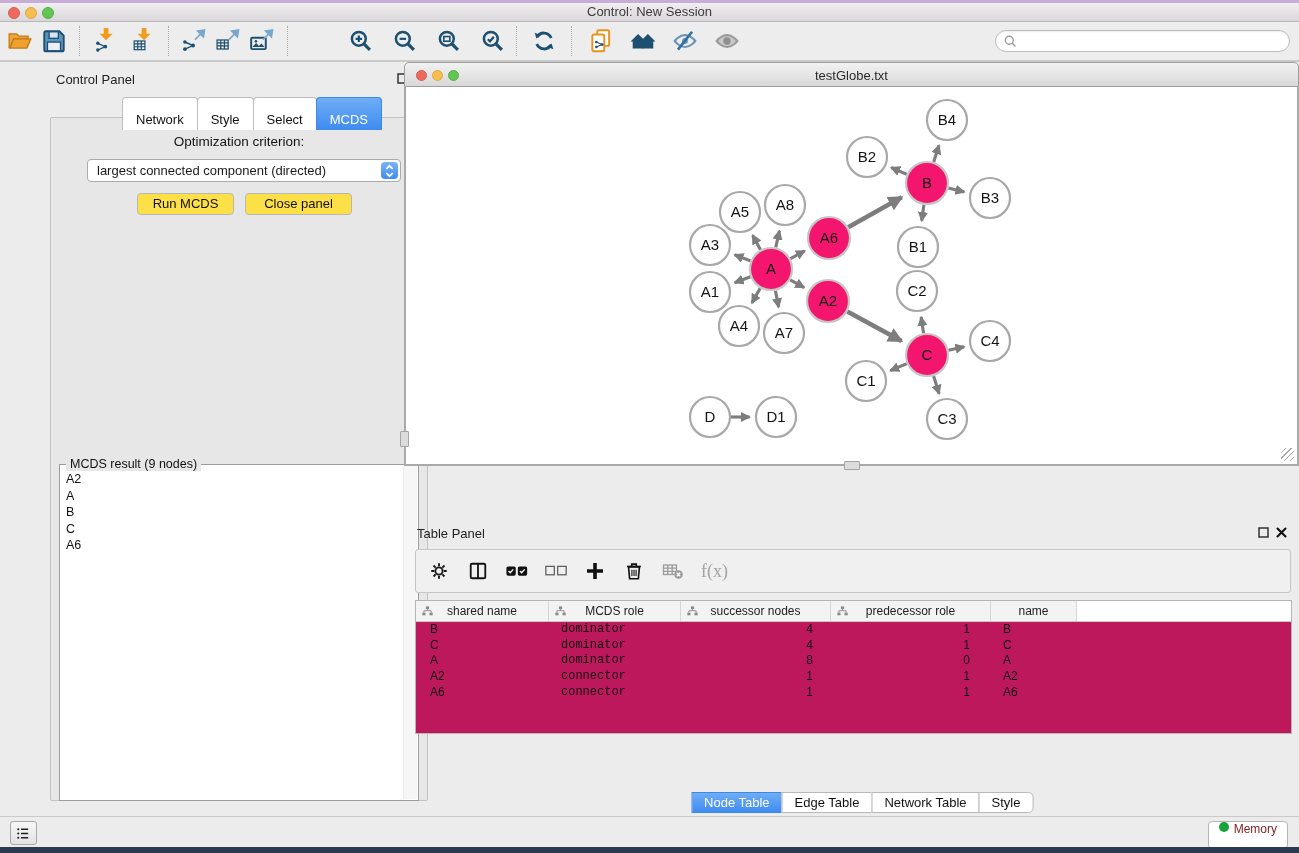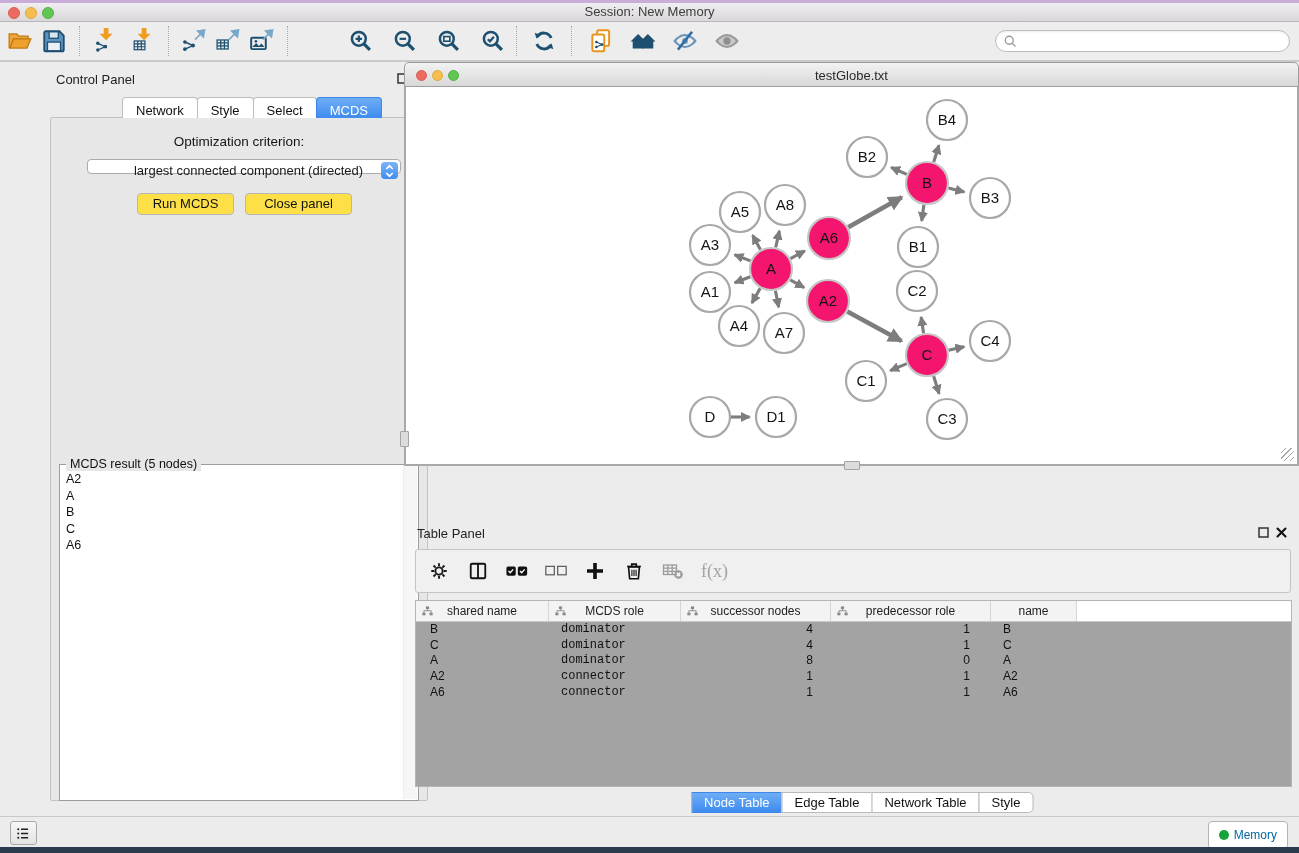--- a/index.html
+++ b/index.html
@@ -24,28 +24,28 @@
   .searchbox { margin-left:auto; margin-right:9px; width:295px; height:22px; background:#fff;
     border:1px solid #bdbdbd; border-radius:11px; display:flex; align-items:center; padding-left:7px;
     box-shadow:inset 0 1px 2px rgba(0,0,0,.07); }
   .searchbox input { border:none; outline:none; background:transparent; flex:1; font-size:12px; height:18px; font-family:"Liberation Sans",sans-serif; }
 
   
   .control-panel { position:absolute; left:0; top:64px; width:390px; height:748px;margin-left:44px; }
   .cp-title { position:absolute; left:12px; top:8px; font-size:13px; color:#222; }
   .panel-btns { position:absolute; right:8px; top:9px; display:flex; gap:7px; align-items:center; }
   .cp-tabs { position:absolute; left:78px; top:33px; display:flex; height:21px; z-index:2; }
-  .cp-tab { height:21px; line-height:20px; padding:3px 13px; font-size:13px; background:#fff;
+  .cp-tab { height:33px; line-height:20px; padding:12px 13px; font-size:13px; background:#fff;
     border:1px solid #bdbdbd; border-bottom:none; border-radius:4px 4px 0 0; margin-right:-1px; color:#111; }
   .cp-tab.sel { background:linear-gradient(#6fadf5,#3e8cf0); color:#fff; border-color:#3e86e8; }
   .cp-inner { position:absolute; left:6px; top:53px; width:378px; height:684px; background:#e7e7e7;
     border:1px solid #c2c2c2; border-radius:2px; }
   .opt-label { position:absolute; left:0; right:0; top:16px; text-align:center; font-size:13.5px; color:#151515; }
-  .selectbox { position:absolute; left:36px; top:41px; width:314px; height:15px; background:#fff;
-    border:1px solid #ababab; border-radius:4px; font-size:13px; line-height:21px; padding-left:9px;text-align:center; }
+  .selectbox { position:absolute; left:36px; top:41px; width:314px; height:23px; background:#fff;
+    border:1px solid #ababab; border-radius:4px; font-size:13px; line-height:21px; padding-left:9px; }
   .stepper { position:absolute; right:2px; top:2px; width:17px; height:17px; border-radius:4px;
     background:linear-gradient(#7cb4f6,#3f8cf0); display:flex; align-items:center; justify-content:center; }
   .btn { position:absolute; height:22px; background:#fde047; border:1px solid #b7b7b7; border-radius:4px;
     font-size:13px; text-align:center; line-height:20px; color:#111; }
   .grpbox { position:absolute; left:8px; top:346px; width:360px; height:337px; background:#fff;
     border:1px solid #9c9c9c; }
   .grpbox .legend { position:absolute; top:-8px; left:6px; background:#e7e7e7; padding:0 4px; font-size:12.5px; color:#111; }
   .mcds-list { position:absolute; left:1px; top:6px; right:16px; bottom:1px; padding-left:5px; overflow:hidden; }
   .mcds-list .list-item { font-size:12.5px; line-height:16.6px; color:#111; }
   .mcds-scroll { position:absolute; right:1px; top:1px; bottom:1px; width:14px; background:#f6f6f6; border-left:1px solid #ededed; }
@@ -62,21 +62,21 @@
   .resize-grip { position:absolute; right:3px; bottom:3px; width:13px; height:13px;
     background:repeating-linear-gradient(135deg, transparent 0 3px, #a8a8a8 3px 4px); }
 
   
   .table-panel { position:absolute; left:404px; top:520px; width:895px; height:296px; }
   .tp-title { position:absolute; left:13px; top:6px; font-size:13px; color:#222; }
   .tp-toolbar { position:absolute; left:11px; right:8px; top:29px; height:44px; background:#f0f0f0;
     border:1px solid #c5c5c5; border-radius:3px; display:flex; align-items:center; gap:17px; padding-left:12px; }
   .tp-ico { width:22px; height:22px; display:flex; align-items:center; justify-content:center; flex:none; }
   .fx { font-family:"Liberation Serif",serif; font-size:18px; color:#a3a3a3; }
-  .dtable { position:absolute; left:11px; right:7px; top:80px; height:187px; background:#a3a3a3; border:1px solid #b5b5b5; overflow:hidden; }
+  .dtable { position:absolute; left:11px; right:7px; top:80px; height:134px; background:#be185d; border:1px solid #b5b5b5; overflow:hidden; }
   .thead { display:flex; height:21px; border-bottom:1px solid #c8c8c8; }
   .th { position:relative; background:#f3f3f3; border-right:1px solid #d6d6d6; font-size:12px; color:#222;
     display:flex; align-items:center; justify-content:center; }
   .th .tree { position:absolute; left:6px; top:5px; }
   .th.filler { background:#fff; border-right:none; flex:1; }
   .trow { display:flex; height:15.7px; line-height:15.7px; font-size:12px; color:#111; }
   .td { border-right:none; overflow:hidden; white-space:nowrap; }
   .c0 { width:133px; padding-left:14px; }
   .c1 { width:132px; padding-left:12px;font-family:Liberation Mono, monospace; }
   .c2 { width:150px; text-align:right; padding-right:18px; }
@@ -88,21 +88,21 @@
     border:1px solid #b9b9b9; margin-right:-1px; color:#111; }
   .tp-tab:first-child { border-radius:5px 0 0 5px; }
   .tp-tab:last-child { border-radius:0 5px 5px 0; }
   .tp-tab.sel { background:linear-gradient(#6fadf5,#3e8cf0); color:#fff; border-color:#3e86e8; border-radius:0; }
 
   
   .statusbar { position:absolute; left:0; top:816px; width:1299px; height:31px; background:#ececec; border-top:1px solid #c9c9c9; }
   .list-btn { position:absolute; left:10px; top:4px; width:27px; height:24px; background:linear-gradient(#f7f7f7,#e3e3e3);
     border:1px solid #a8a8a8; border-radius:3px; display:flex; align-items:center; justify-content:center; }
   .memory-btn { position:absolute; right:11px; top:4px; height:28px; background:#fff; border:1px solid #b4b4b4;
-    border-radius:4px; display:flex; align-items:center; gap:5px; padding:0 10px; font-size:12px; color:#0369a1; }
+    border-radius:4px; display:flex; gap:5px; padding:0 10px; font-size:12px; color:#7f1d1d; }
   .memdot { width:10px; height:10px; border-radius:50%; background:#17a339; }
   .desktop-strip { position:absolute; left:0; bottom:0; width:1299px; height:6px; background:#2c3a4f; }
 </style>
 </head>
 <body>
 
 <svg width="0" height="0" style="position:absolute" aria-hidden="true">
   <defs>
     <g id="g-share">
       <path d="M6 6.5L18.5 12L6 17.5" stroke="#1D4F70" stroke-width="2.2" fill="none"></path>
@@ -128,21 +128,21 @@
       <path d="M5.5 3.1v1.6M1.9 6.6V4.7h7.2v1.9" fill="none" stroke-width="0.9"></path>
     </g>
   </defs>
 </svg>
 
 <div class="titlebar">
   <div class="lav"></div>
   <span class="tl r" style="left:8px"></span>
   <span class="tl y" style="left:25px"></span>
   <span class="tl g" style="left:42px"></span>
-  <div class="title">Session: New Memory</div>
+  <div class="title">Control: New Session</div>
 </div>
 
 <div class="toolbar">
   <span class="tb-icon">
     <svg viewBox="0 0 24 24" width="26" height="26">
       <path d="M2 5.5h7l2 2h8.5v2.5H6L3.5 18H2z" fill="#F2A43C" stroke="#C07A10" stroke-width="1.2"></path>
       <path d="M6 10h16l-3.6 8.5H2.8z" fill="#EFA02F" stroke="#C07A10" stroke-width="1.2"></path>
     </svg>
   </span>
   <span class="tb-icon" style="margin-left:8px">
@@ -293,21 +293,21 @@
       <span class="stepper">
         <svg viewBox="0 0 11 14" width="11" height="14">
           <path d="M2.3 5L5.5 1.8 8.7 5" fill="none" stroke="#fff" stroke-width="1.7"></path>
           <path d="M2.3 9L5.5 12.2 8.7 9" fill="none" stroke="#fff" stroke-width="1.7"></path>
         </svg>
       </span>
     </div>
     <div class="btn" style="left:86px; top:75px; width:97px">Run MCDS</div>
     <div class="btn" style="left:194px; top:75px; width:107px">Close panel</div>
     <div class="grpbox">
-      <span class="legend">MCDS result (5 nodes)</span>
+      <span class="legend">MCDS result (9 nodes)</span>
       <div class="mcds-list">
           <div class="list-item">A2</div>
           <div class="list-item">A</div>
           <div class="list-item">B</div>
           <div class="list-item">C</div>
           <div class="list-item">A6</div>
         </div>
       <div class="mcds-scroll"></div>
     </div>
   </div>

